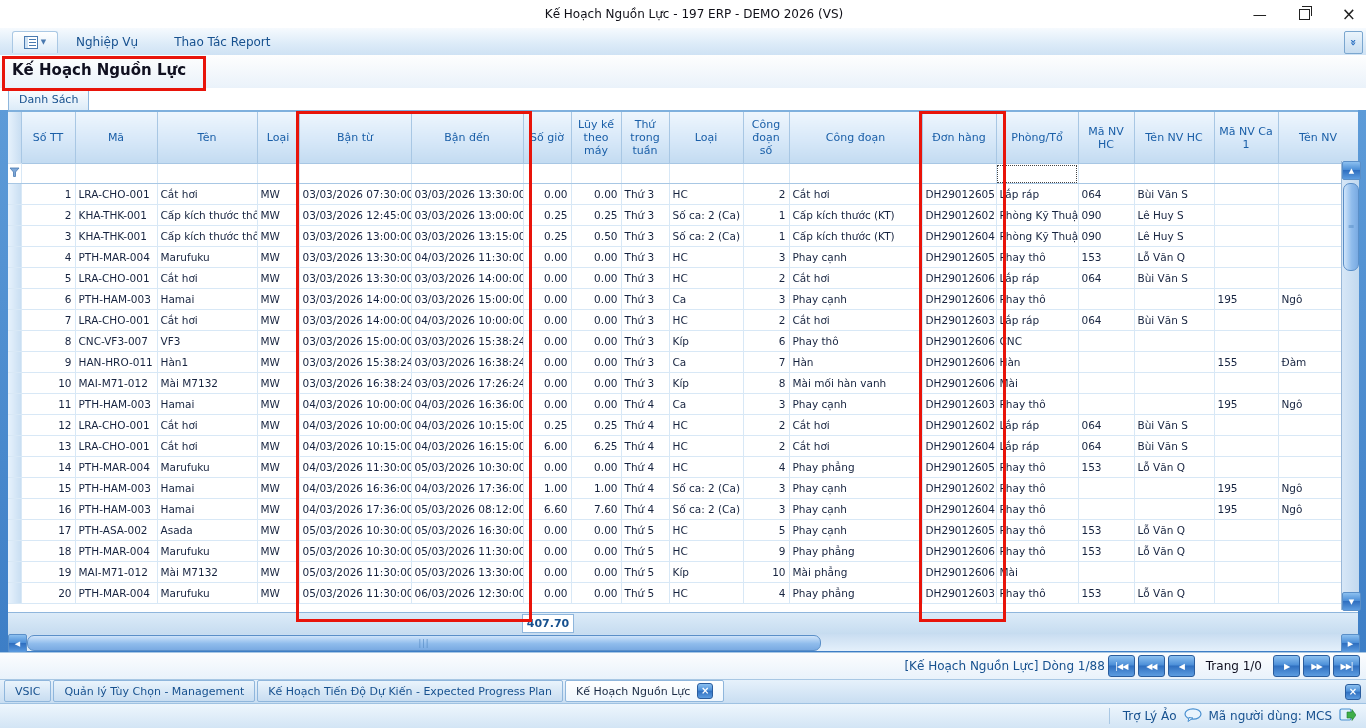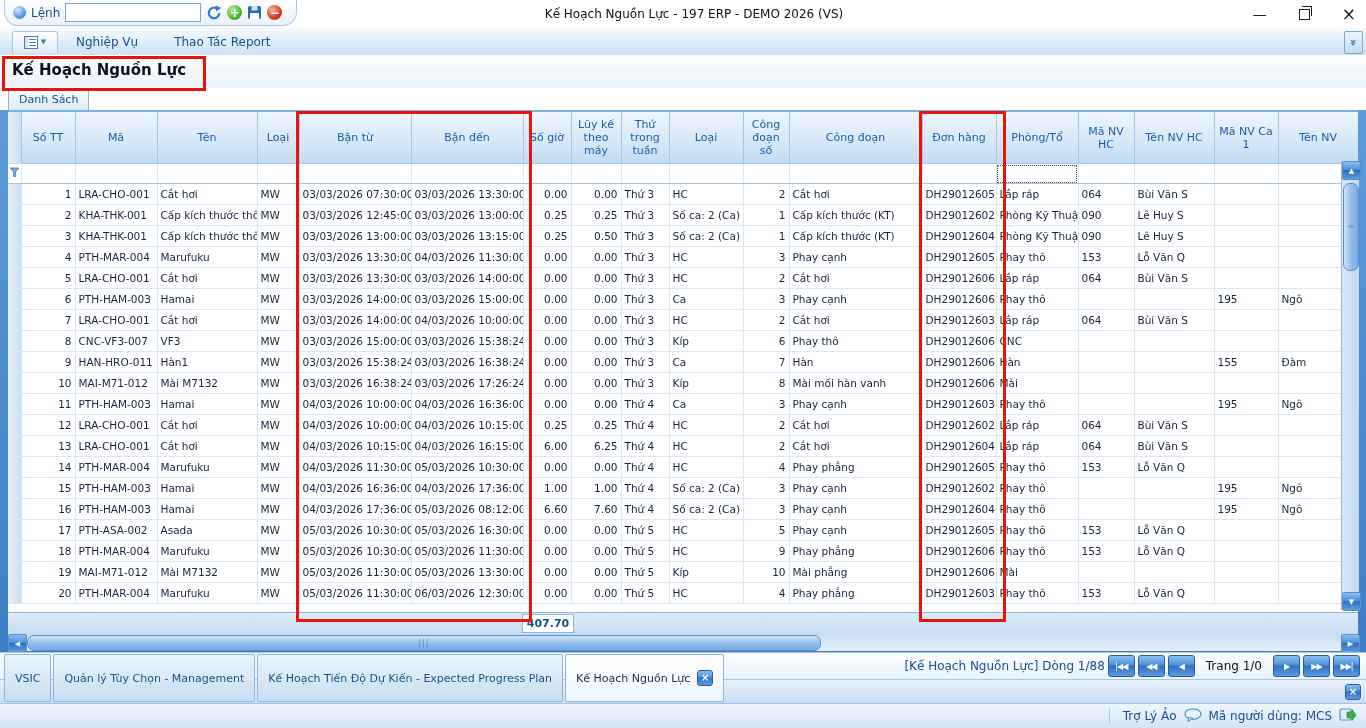--- a/index.html
+++ b/index.html
@@ -110,21 +110,21 @@
   .rowinfo{color:#17518f;font-size:12px;}
   .nav-btn{width:25px;height:20px;border:1px solid #2a5d9e;border-radius:3px;color:#fff;
            background:linear-gradient(#8cc0f0,#4c8fd8 45%,#2f6fc0 50%,#5c9ce0);
            display:flex;align-items:center;justify-content:center;font-size:8px;letter-spacing:-1px;}
   .pageinfo{color:#101020;font-size:12px;margin:0 8px;}
 
   
   .bottomtabs{position:absolute;left:0;top:680px;width:1366px;height:24px;box-sizing:border-box;
               background:linear-gradient(#e6f1fb,#c9def2);border-bottom:1px solid #9fc2e2;
               display:flex;align-items:flex-end;padding:0 0 1px 4px;}
-  .btab{height:20px;display:inline-flex;align-items:center;padding:13px 10px;margin-right:2px;
+  .btab{height:20px;display:inline-flex;align-items:center;padding:0 10px;margin-right:2px;
         border:1px solid #8fb6dc;border-radius:2px;background:linear-gradient(#eaf4fc,#c8ddf1);
         color:#17518f;font-size:11px;}
   .btab.active{background:linear-gradient(#ffffff,#eef6fd);color:#1b2b45;}
   .xbtn{width:14px;height:14px;margin-left:7px;border:1px solid #2a5d9e;border-radius:3px;color:#fff;
         background:linear-gradient(#8cc0f0,#4c8fd8 45%,#2f6fc0 50%,#5c9ce0);
         display:inline-flex;align-items:center;justify-content:center;font-size:10px;font-weight:bold;line-height:12px;}
   .strip-close{position:absolute;right:5px;top:4px;}
 
   
   .statusbar{position:absolute;left:0;top:704px;width:1366px;height:24px;box-sizing:border-box;
@@ -140,40 +140,20 @@
   .rb-dates{left:296px;top:111px;width:230px;height:505px;}
   .rb-order{left:919px;top:111px;width:81px;height:505px;}
 </style>
 </head>
 <body>
 
 <div class="screen">
 
   <div class="titlebar">
     <div class="win-title">Kế Hoạch Nguồn Lực - 197 ERP - DEMO 2026 (VS)</div>
-    <div class="cmd-group">
-      <span class="orb"></span>
-      <span class="cmd-label">Lệnh</span>
-      <input class="cmd-input" value="" style="">
-      <span class="tool-ic">
-        <svg width="16" height="16" viewBox="0 0 16 16">
-          <path d="M13.2 8a5.2 5.2 0 1 1-2.1-4.2" fill="none" stroke="#2d7dd2" stroke-width="2.2"></path>
-          <polygon points="9.5,0.5 15.5,3 10,6.2" fill="#2d7dd2"></polygon>
-        </svg>
-      </span>
-      <span class="tool-ic circle-ic ic-add">+</span>
-      <span class="tool-ic">
-        <svg width="15" height="15" viewBox="0 0 15 15">
-          <rect x="1" y="1" width="13" height="13" rx="2" fill="#2d66b8"></rect>
-          <rect x="4.5" y="1" width="6" height="4.5" fill="#cfe4f8"></rect>
-          <rect x="3" y="8" width="9" height="6" fill="#ffffff"></rect>
-        </svg>
-      </span>
-      <span class="tool-ic circle-ic ic-del">−</span>
-    </div>
     <div class="win-controls">
       <span class="wc">—</span>
       <span class="restore-glyph"></span>
       <span class="wc" style="font-size:17px;">×</span>
     </div>
   </div>
 
   <div class="menubar">
     <div class="menu-btn">
       <span class="sheet-ic"></span>

